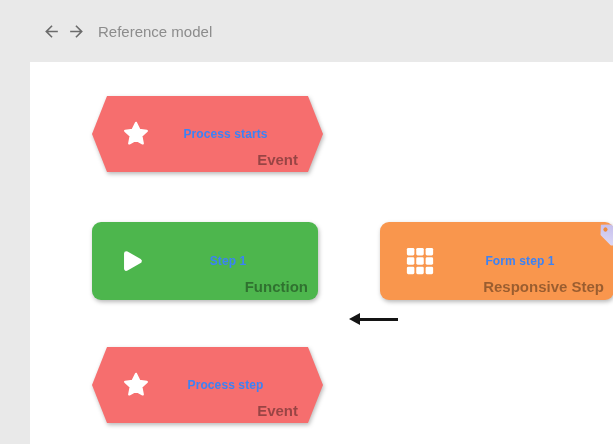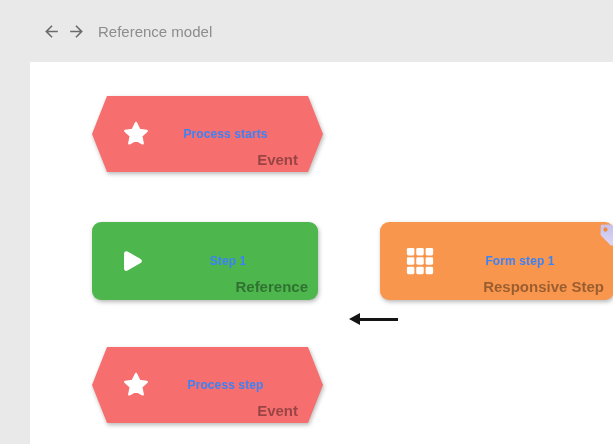--- a/index.html
+++ b/index.html
@@ -133,21 +133,21 @@
     </div>
 
     <div class="node rect-wrap" style="left:62px; top:160px; width:226px; height:78px;border-radius:21px;">
       <div class="shape-bg rect-bg bg-green"></div>
       <span class="node-icon">
         <svg width="30" height="30" viewBox="0 0 32 32">
           <path d="M10 8 L24 16 L10 24 Z" fill="#ffffff" stroke="#ffffff" stroke-width="5" stroke-linejoin="round"></path>
         </svg>
       </span>
       <span class="node-label">Step 1</span>
-      <span class="node-type">Reference</span>
+      <span class="node-type">Function</span>
     </div>
 
     <div class="node rect-wrap" style="left:338px; top:160px; width:234px; height:78px;margin-left:12px;">
       <div class="shape-bg rect-bg bg-orange"></div>
       <span class="node-icon">
         <svg width="30" height="30" viewBox="0 0 32 32">
           <g fill="#ffffff">
             <rect x="2" y="2" width="8" height="8" rx="1.5"></rect>
               <rect x="12" y="2" width="8" height="8" rx="1.5"></rect>
               <rect x="22" y="2" width="8" height="8" rx="1.5"></rect>

